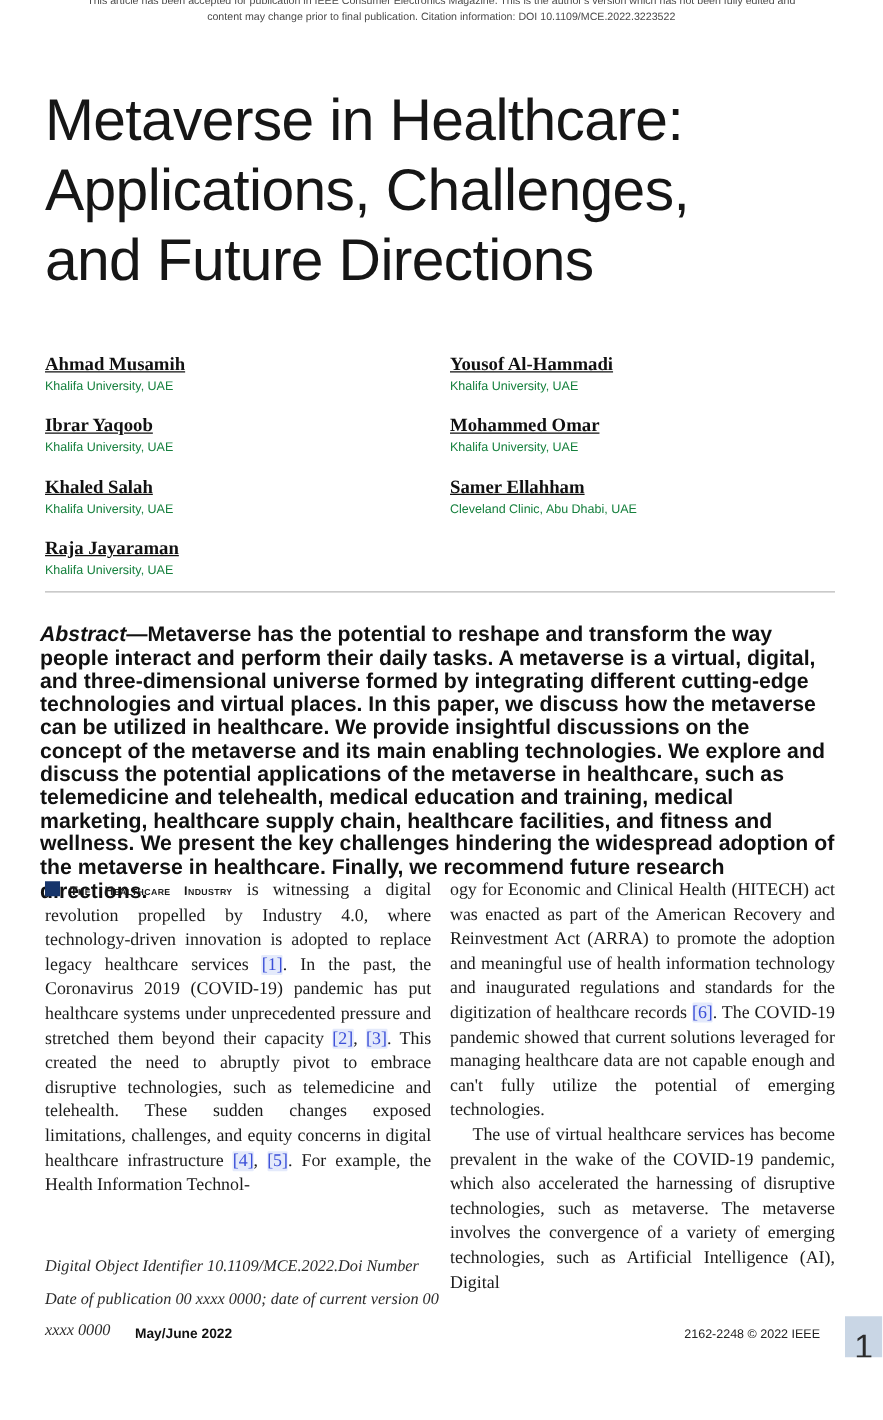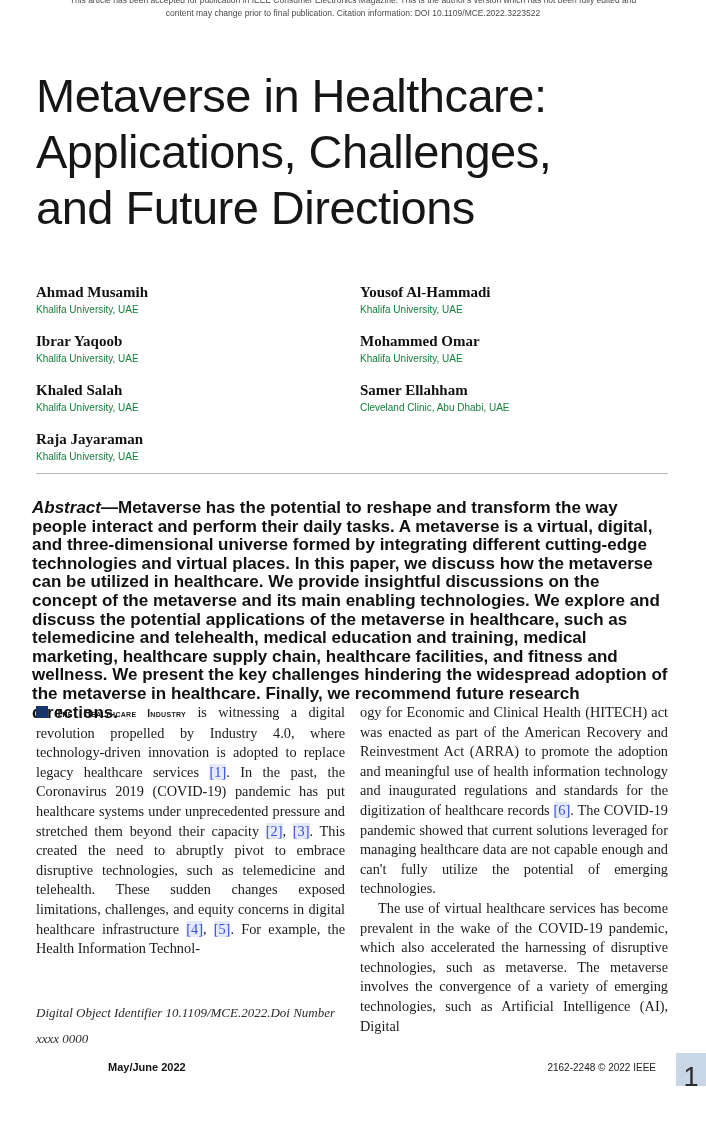--- a/index.html
+++ b/index.html
@@ -38,20 +38,21 @@
   .authors-col { position: absolute; top: 284px; width: 300px; }
   .authors-col.left  { left: 36px; }
   .authors-col.right { left: 360px; }
   .author-block { margin-bottom: 15px; }
   .author-name {
     font-family: "Liberation Serif", serif;
     font-weight: bold;
     font-size: 15px;
     line-height: 17px;
     color: #111;
+    text-decoration: underline;
   }
   .author-affil {
     font-size: 10px;
     line-height: 16px;
     margin-top: 1px;
     color: #15803d;
   }
 
   
   .abstract-rule {
@@ -243,20 +244,21 @@
     <p class="para"><span class="lead-square"></span><span class="lead-in">The Healthcare Industry</span><span> is witnessing a digital revolution propelled by Industry 4.0, where technology-driven innovation is adopted to replace legacy healthcare services </span><span class="cite">[1]</span><span>. In the past, the Coronavirus 2019 (COVID-19) pandemic has put healthcare systems under unprecedented pressure and stretched them beyond their capacity </span><span class="cite">[2]</span><span>, </span><span class="cite">[3]</span><span>. This created the need to abruptly pivot to embrace disruptive technologies, such as telemedicine and telehealth. These sudden changes exposed limitations, challenges, and equity concerns in digital healthcare infrastructure </span><span class="cite">[4]</span><span>, </span><span class="cite">[5]</span><span>. For example, the Health Information Technol-</span></p>
   </div>
 
   <div class="col right">
     <p class="para"><span>ogy for Economic and Clinical Health (HITECH) act was enacted as part of the American Recovery and Reinvestment Act (ARRA) to promote the adoption and meaningful use of health information technology and inaugurated regulations and standards for the digitization of healthcare records </span><span class="cite">[6]</span><span>. The COVID-19 pandemic showed that current solutions leveraged for managing healthcare data are not capable enough and can't fully utilize the potential of emerging technologies.</span></p>
     <p class="para-indent">The use of virtual healthcare services has become prevalent in the wake of the COVID-19 pandemic, which also accelerated the harnessing of disruptive technologies, such as metaverse. The metaverse involves the convergence of a variety of emerging technologies, such as Artificial Intelligence (AI), Digital</p>
   </div>
 
   <div class="footnote">
     <div>Digital Object Identifier 10.1109/MCE.2022.Doi Number</div>
+    <div>Date of publication 00 xxxx 0000; date of current version 00</div>
     <div>xxxx 0000</div>
   </div>
 
   <div class="footer-date">May/June 2022</div>
   <div class="footer-publisher">Published by the IEEE Consumer Technology Society</div>
   <div class="footer-issn">2162-2248 © 2022 IEEE</div>
 
   <div class="page-tab">
     <div class="num">1</div>
   </div>

